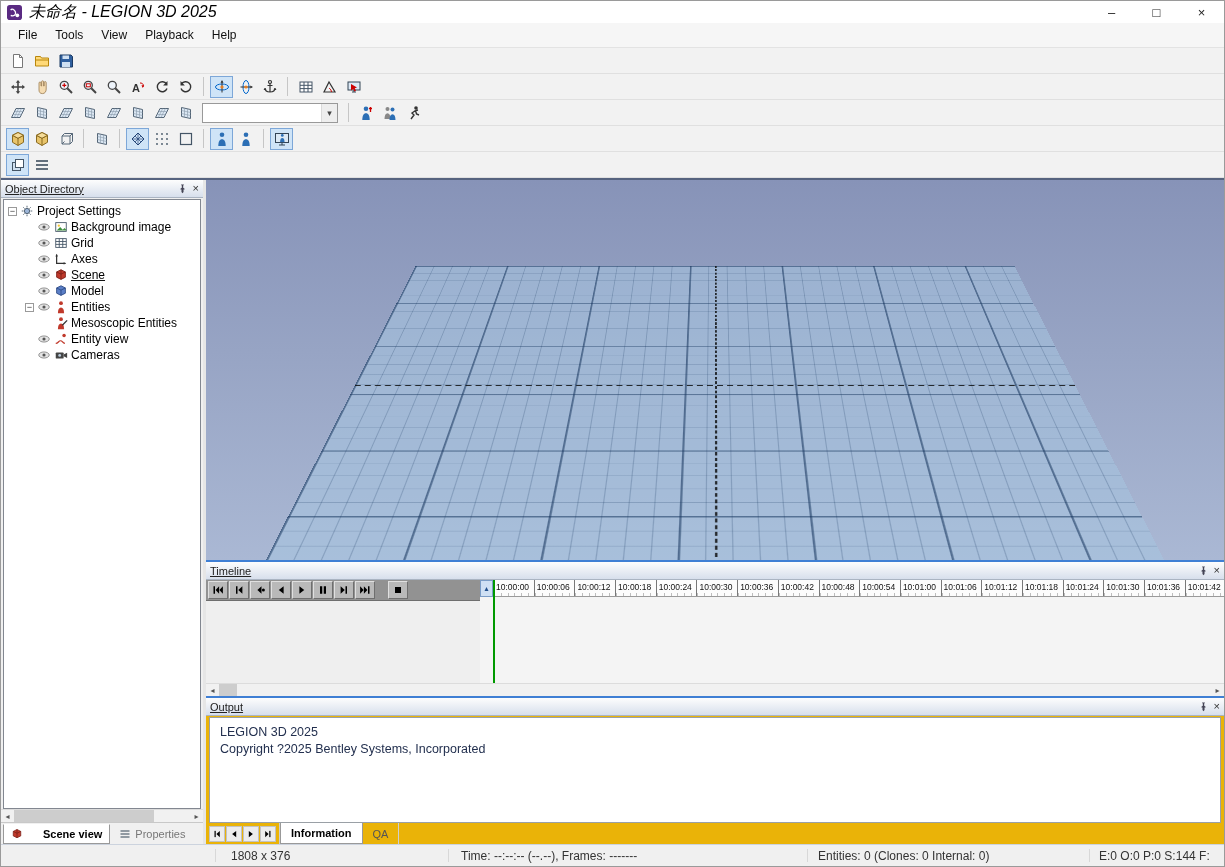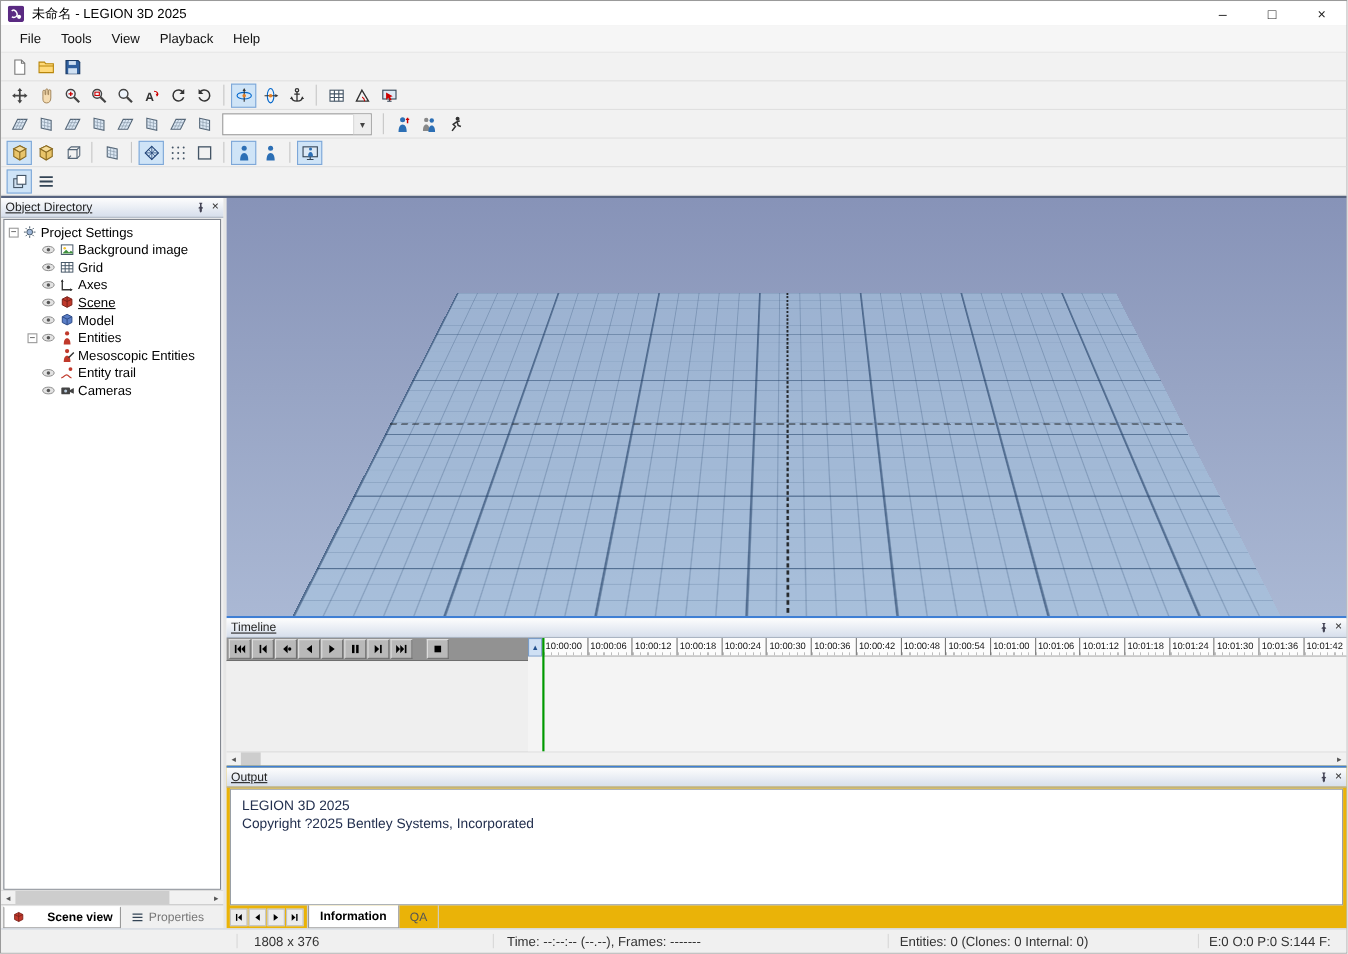--- a/index.html
+++ b/index.html
@@ -3,21 +3,21 @@
 <meta charset="utf-8">
 <style>
   * { box-sizing:border-box; margin:0; padding:0; }
   html,body { width:1225px; height:867px; overflow:hidden; }
   body { font-family:"Liberation Sans",sans-serif; font-size:12px; color:#111; background:#f0f0f0; }
   .window { width:1225px; height:867px; display:flex; flex-direction:column; background:#f0f0f0; border:1px solid #9a9a9a; }
 
   
   .titlebar { height:22px; flex:0 0 auto; background:#fff; display:flex; align-items:center; padding-left:6px; }
   .app-icon { width:15px; height:15px; }
-  .title { margin-left:7px; font-size:12px; color:#000; }
+  .title { margin-left:7px; font-size:16px; color:#000;font-style:italic; }
   .win-btns { margin-left:auto; display:flex; height:100%; }
   .win-btn { width:45px; display:flex; align-items:center; justify-content:center; font-size:13px; color:#222; }
 
   
   .menubar { height:25px; flex:0 0 auto; display:flex; align-items:center; padding-left:8px; background:#f6f6f6; border-bottom:1px solid #e3e3e3; }
   .menu-item { padding:3px 9px; }
 
   
   .toolbars { flex:0 0 auto; background:#f2f2f2; }
   .tb-row { height:26px; display:flex; align-items:center; padding-left:5px; border-bottom:1px solid #e0e0e0; }
@@ -704,21 +704,21 @@
           <span class="tree-label">Mesoscopic Entities</span>
         </div>
           <div class="tree-row" style="padding-left: 21px;">
           <span class="expander"></span>
           <svg class="tic">
               <use href="#s-eye"></use>
             </svg>
           <svg class="tic">
               <use href="#s-trail"></use>
             </svg>
-          <span class="tree-label">Entity trail</span>
+          <span class="tree-label">Entity view</span>
         </div>
           <div class="tree-row" style="padding-left: 21px;">
           <span class="expander"></span>
           <svg class="tic">
               <use href="#s-eye"></use>
             </svg>
           <svg class="tic">
               <use href="#s-camera"></use>
             </svg>
           <span class="tree-label">Cameras</span>

